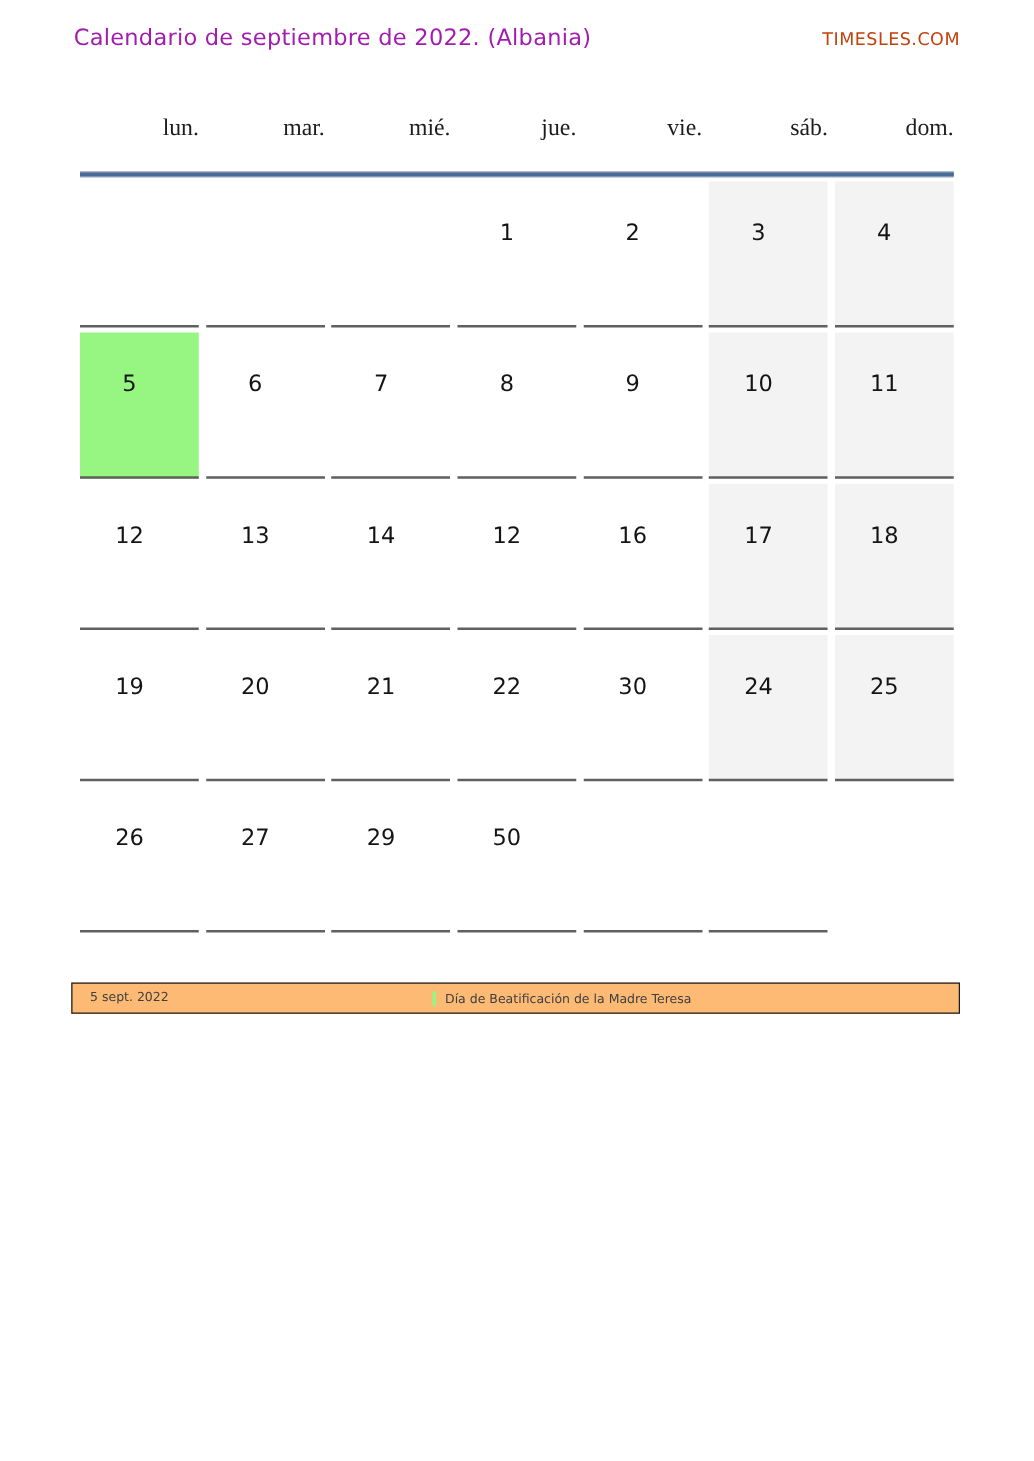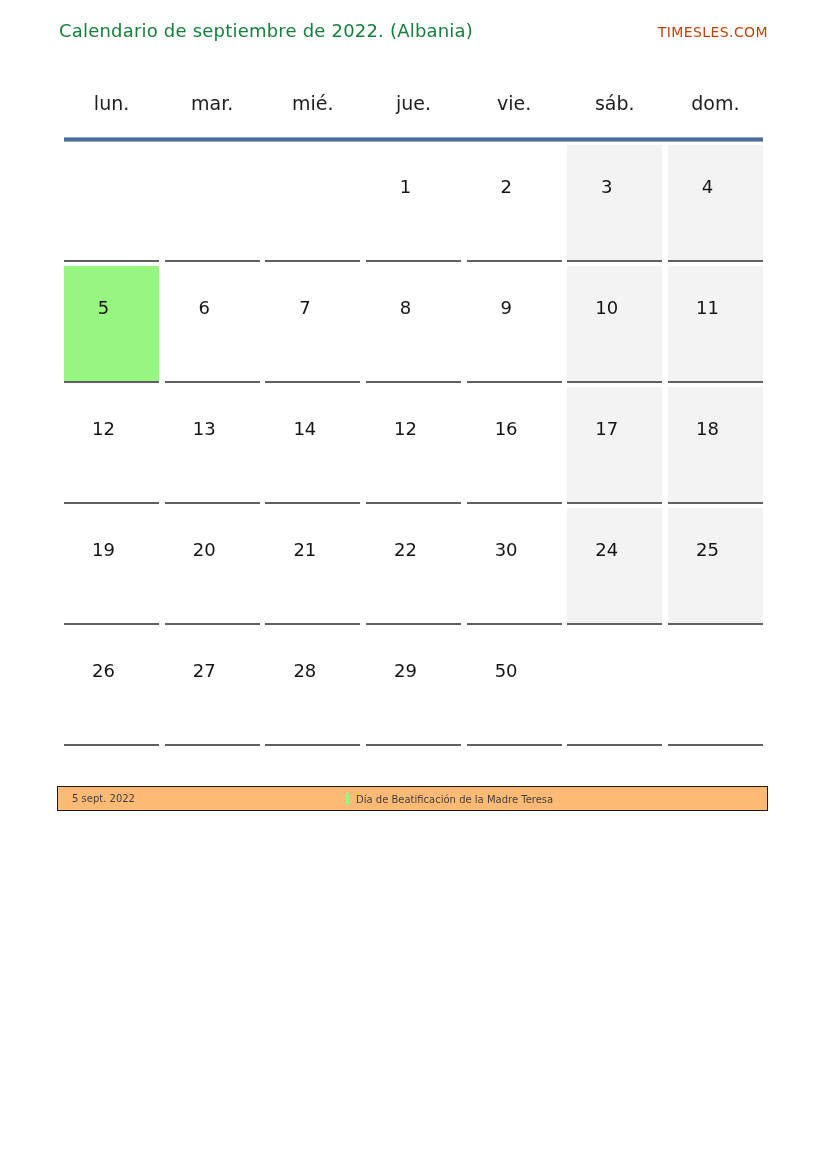--- a/index.html
+++ b/index.html
@@ -3,34 +3,34 @@
 <meta charset="utf-8">
 <style>
   * { margin:0; padding:0; box-sizing:border-box; }
   html,body { background:#ffffff; }
   body { font-family:"DejaVu Sans","Liberation Sans",sans-serif; }
   .page { position:relative; width:827px; height:1169px; background:#ffffff; overflow:hidden; }
 
   
   .page-title {
     position:absolute; left:59px; top:20px;
-    font-size:18px; font-weight:400; color:#15803d; letter-spacing:0.2px;text-align:right;
+    font-size:18px; font-weight:400; color:#a21caf; letter-spacing:0.2px;text-align:right;
   }
   .brand-link {
     position:absolute; right:59px; top:24px;
     font-size:14px; color:#c2410c; text-decoration:none; letter-spacing:0.4px;
   }
 
   
   .calendar { position:absolute; left:64px; top:86px; width:699px; }
   .weekday-row {
     display:grid; grid-template-columns:repeat(7,1fr); column-gap:5.5px;
     height:34px; align-items:center;
   }
-  .weekday { text-align:center; font-size:19px; color:#1d1d1d; }
+  .weekday { text-align:right; font-size:19px; color:#1d1d1d;font-family:Liberation Serif, serif; }
   .blue-rule { height:3px; background:#4a6b96; margin-top:18px; box-shadow:0 -1px 0 #93a7c2, 0 1px 0 #93a7c2; }
 
   .week-row {
     display:grid; grid-template-columns:repeat(7,1fr); column-gap:5.5px;
     padding-top:4px;
   }
   .day-cell {
     height:117px; background:#ffffff;
     border-bottom:2px solid #606060;
     padding-top:31px;
@@ -169,23 +169,20 @@
     </div>
 
     <div class="week-row">
       <div class="day-cell">
           <span class="day-num">26</span>
         </div>
       <div class="day-cell">
           <span class="day-num">27</span>
         </div>
       <div class="day-cell">
-          <span class="day-num">28</span>
-        </div>
-      <div class="day-cell">
           <span class="day-num">29</span>
         </div>
       <div class="day-cell">
           <span class="day-num">50</span>
         </div>
       <div class="day-cell">
           <span class="day-num"></span>
         </div>
       <div class="day-cell">
           <span class="day-num"></span>

